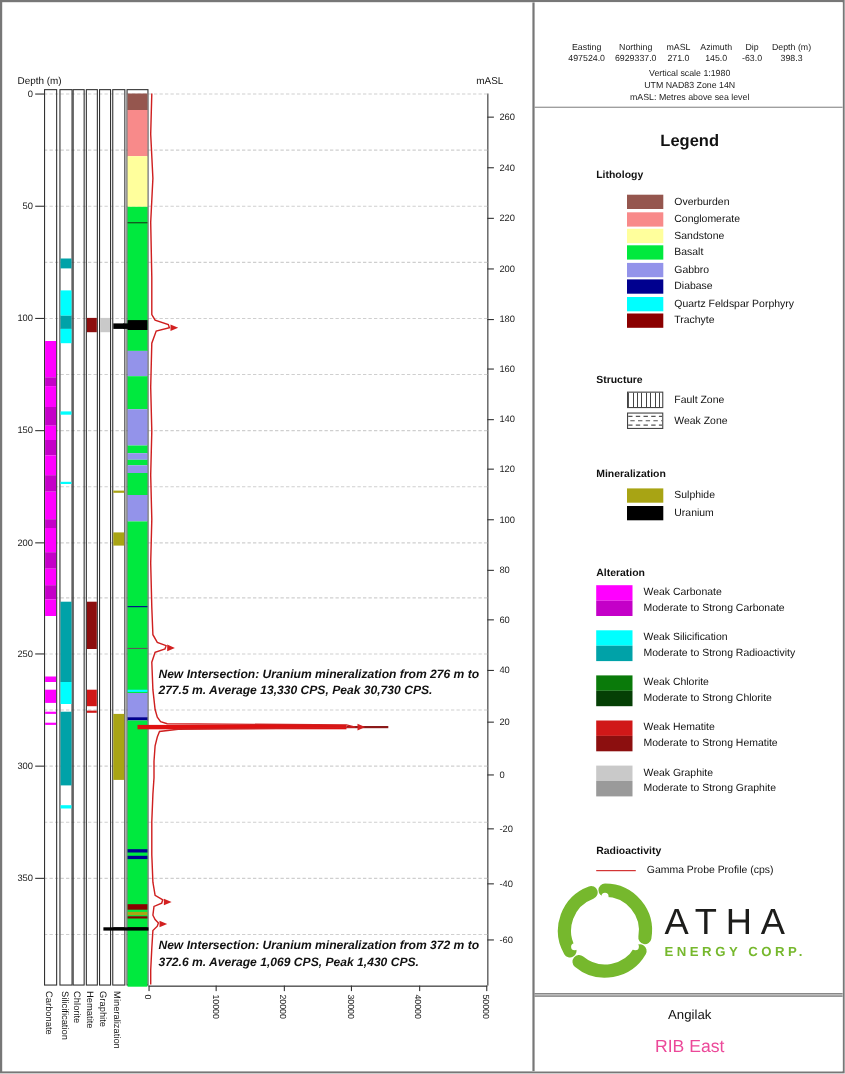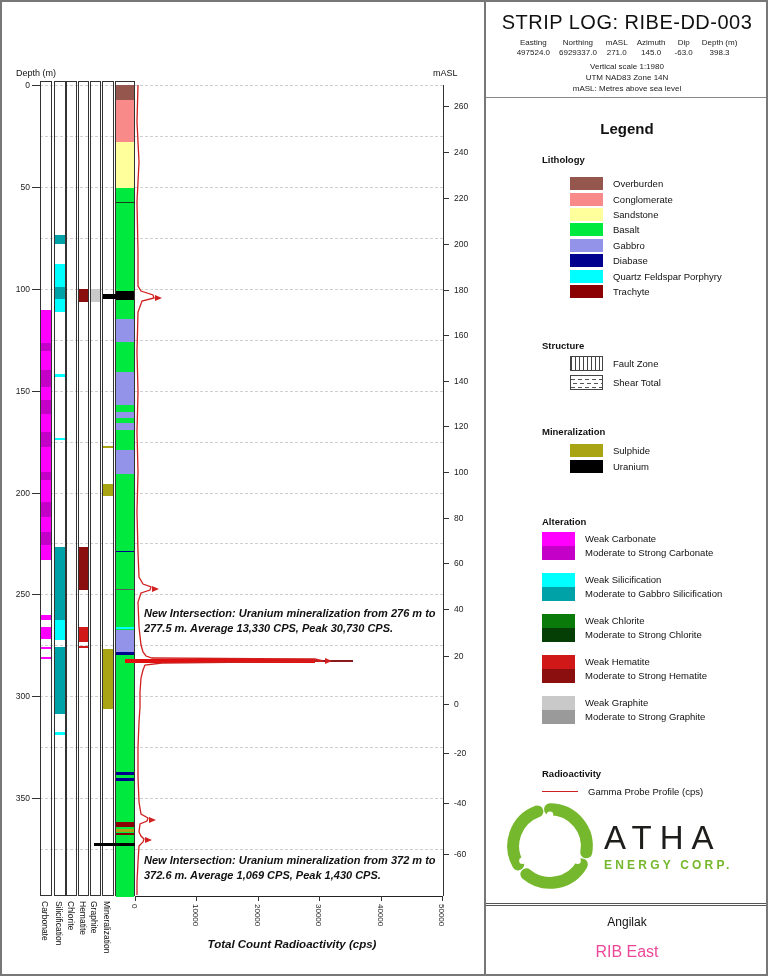--- a/index.html
+++ b/index.html
@@ -54,21 +54,20 @@
 </style>
 </head>
 <body>
 
 <div class="page">
   <div id="plot">
     <div class="axlbl" style="left:14px;top:66px;">Depth (m)</div>
     <div class="axlbl" style="left:431px;top:66px;">mASL</div>
     <div class="maxis"></div>
     <div class="xaxis"></div>
-    <div class="xtitle">Total Count Radioactivity (cps)</div>
   <div class="grid" style="top: 83px;"></div>
       <div class="grid" style="top: 133.938px;"></div>
       <div class="grid" style="top: 184.875px;"></div>
       <div class="grid" style="top: 235.812px;"></div>
       <div class="grid" style="top: 286.75px;"></div>
       <div class="grid" style="top: 337.688px;"></div>
       <div class="grid" style="top: 388.625px;"></div>
       <div class="grid" style="top: 439.562px;"></div>
       <div class="grid" style="top: 490.5px;"></div>
       <div class="grid" style="top: 541.438px;"></div>
@@ -244,21 +243,20 @@
         <path d="M323 656 L330 659 L323 662 Z" fill="#d22020"></path>
         <path d="M147 815 L154 818 L147 821 Z" fill="#d22020"></path>
         <path d="M143 835 L150 838 L143 841 Z" fill="#d22020"></path>
       </svg>
       <div class="anno" style="top: 604px;">New Intersection: Uranium mineralization from 276 m to 277.5 m. Average 13,330 CPS, Peak 30,730 CPS.</div>
       <div class="anno" style="top: 851px;">New Intersection: Uranium mineralization from 372 m to 372.6 m. Average 1,069 CPS, Peak 1,430 CPS.</div>
     </div>
 
   <div class="right">
     <div class="rp-header">
-      <div class="rp-title">STRIP LOG: RIBE-DD-003</div>
       <div class="rp-fields" id="fields">
           <div class="fcell">
             <div class="flabel">Easting</div>
             <div class="fvalue">497524.0</div>
           </div>
           <div class="fcell">
             <div class="flabel">Northing</div>
             <div class="fvalue">6929337.0</div>
           </div>
           <div class="fcell">
@@ -329,21 +327,21 @@
           <div class="llab">Fault Zone</div>
         </div>
         <div class="lrow" style="height: 19px;">
           <div class="sw" style="height: 15px; border: 1px solid rgb(68, 68, 68); box-sizing: border-box; background: rgb(255, 255, 255);"><svg width="31" height="13">
               <g stroke="#555" stroke-width="1" stroke-dasharray="4 3">
                 <line x1="0" y1="2.5" x2="31" y2="2.5"></line>
                 <line x1="2" y1="6.5" x2="31" y2="6.5"></line>
                 <line x1="0" y1="10.5" x2="31" y2="10.5"></line>
               </g>
             </svg></div>
-          <div class="llab">Shear Total</div>
+          <div class="llab">Weak Zone</div>
         </div>
       </div>
 
     <div class="lsec-h" style="top:424px;">Mineralization</div>
     <div class="litems" style="top:440px;" id="minLegend">
         <div class="lrow" style="height: 16px;">
           <div class="sw" style="height: 13px; background: rgb(168, 164, 20);"></div>
           <div class="llab">Sulphide</div>
         </div>
         <div class="lrow" style="height: 16px;">
@@ -364,21 +362,21 @@
             <div>Moderate to Strong Carbonate</div>
           </div>
         </div>
         <div class="altgrp">
           <div class="altsw">
             <div style="background: rgb(0, 255, 255);"></div>
             <div style="background: rgb(0, 162, 168);"></div>
           </div>
           <div class="altlabs">
             <div>Weak Silicification</div>
-            <div>Moderate to Gabbro Silicification</div>
+            <div>Moderate to Strong Radioactivity</div>
           </div>
         </div>
         <div class="altgrp">
           <div class="altsw">
             <div style="background: rgb(10, 122, 10);"></div>
             <div style="background: rgb(5, 63, 5);"></div>
           </div>
           <div class="altlabs">
             <div>Weak Chlorite</div>
             <div>Moderate to Strong Chlorite</div>

